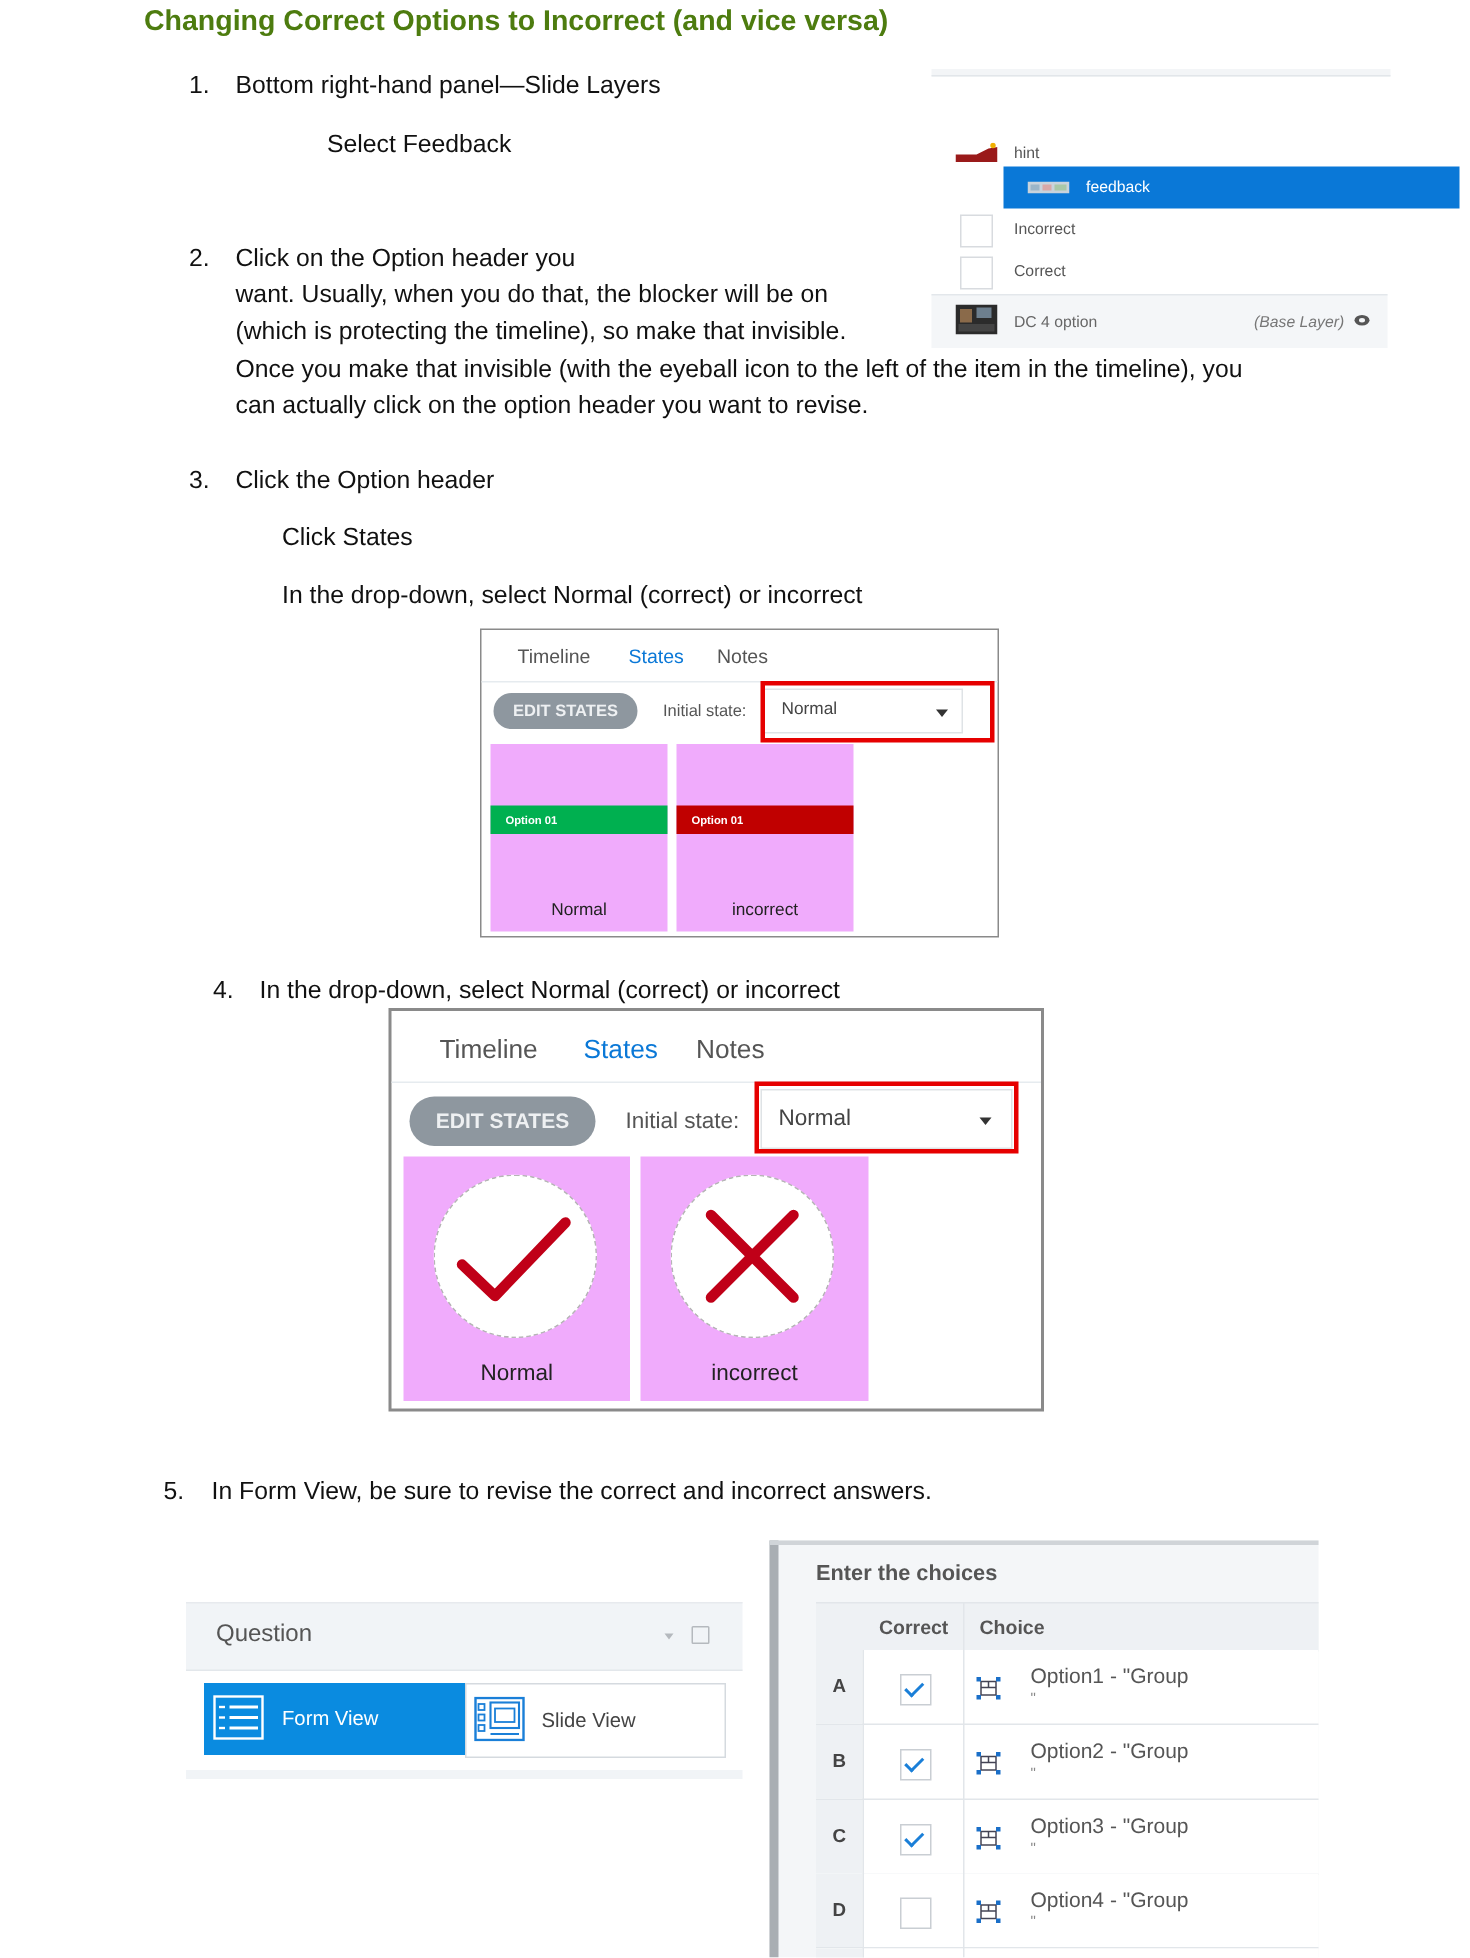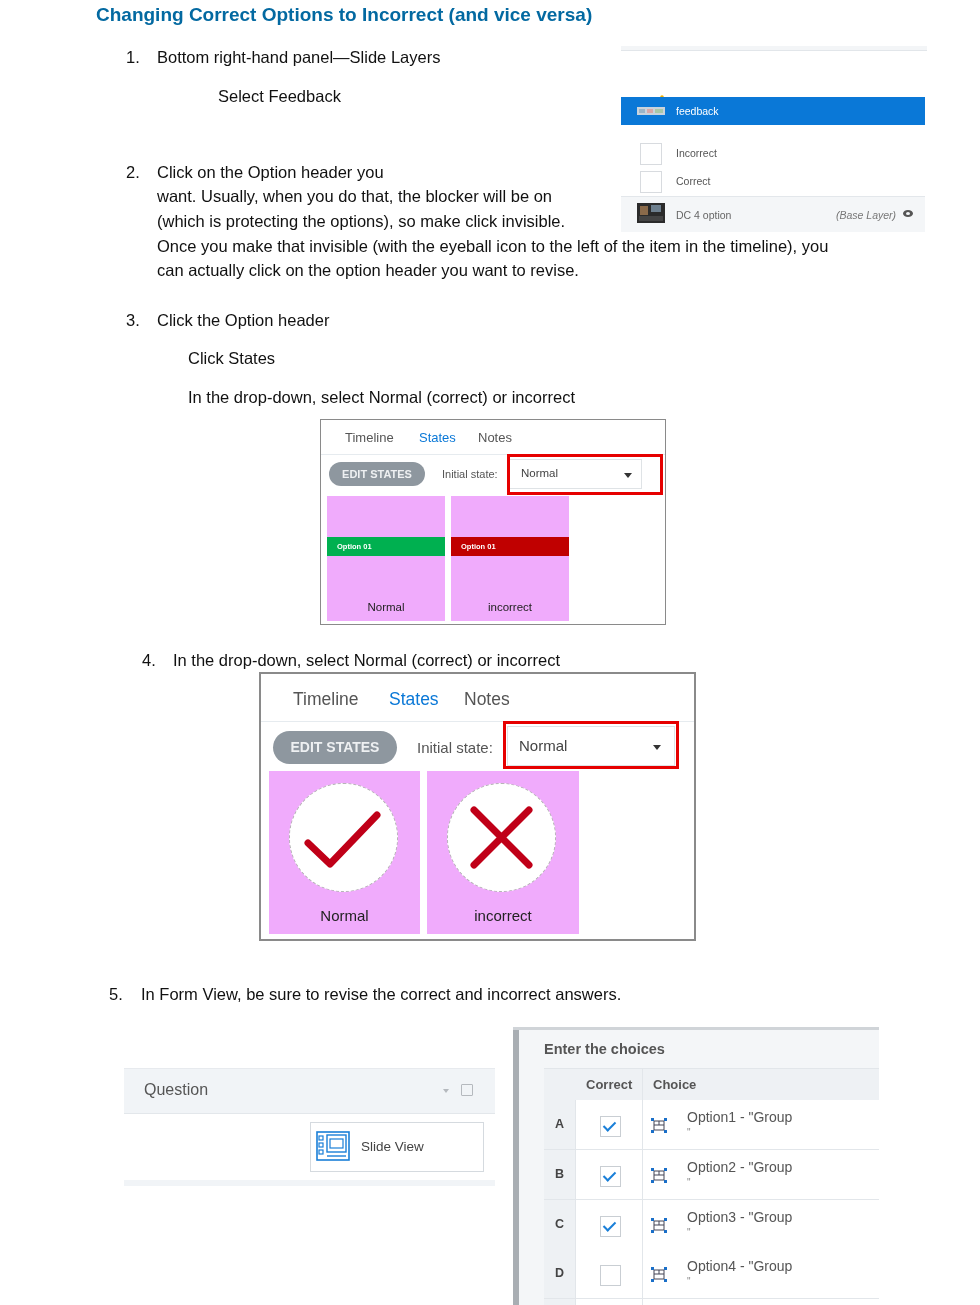--- a/index.html
+++ b/index.html
@@ -1,20 +1,20 @@
 <!DOCTYPE html>
 <html><head>
 <meta charset="utf-8">
 <style>
   html, body { margin:0; padding:0; background:#ffffff; }
   body { width:980px; height:1305px; position:relative; overflow:hidden;
          font-family:"Liberation Sans", "DejaVu Sans", sans-serif; color:#000; }
   .abs { position:absolute; }
   .doc-text { font-size:16.5px; line-height:24.5px; color:#111; white-space:nowrap; }
-  .title { left:96px; top:4px; font-size:19px; font-weight:bold; color:#0369a1; }
+  .title { left:96px; top:4px; font-size:19px; font-weight:bold; color:#4d7c0f; }
   .num { display:inline-block; }
 
   
   .layers { left:621px; top:46px; width:306px; height:190px; background:#fff; }
   .layers .topstrip { position:absolute; left:0; top:0; width:306px; height:4px; background:#f3f5f7; border-bottom:1px solid #e2e6ea; }
   .layers .hdr { position:absolute; left:0; top:5px; width:306px; height:37px; background:#f1f4f7; border-bottom:1px solid #e3e7eb; }
   .layers .hdr-title { position:absolute; left:16px; top:10px; font-size:14px; color:#555; }
   .layers .hdr-tri { position:absolute; left:262px; top:16px; width:0; height:0; border-left:3px solid transparent; border-right:3px solid transparent; border-top:4px solid #b5b9be; }
   .layers .hdr-win { position:absolute; left:278px; top:12px; width:9px; height:9px; border:1.5px solid #b5b9be; border-radius:1px; }
   .layer-row { position:absolute; left:0; width:304px; height:28px; font-size:10.5px; color:#555; }
@@ -82,35 +82,35 @@
 
 <div class="abs doc-text" style="left:126px;top:45px;">
   <span class="num" style="width:31px">1.</span><span>Bottom right-hand panel—Slide Layers</span>
 </div>
 <div class="abs doc-text" style="left:218px;top:84px;">Select Feedback</div>
 
 <div class="abs doc-text" style="left:126px;top:160px;">
   <span class="num" style="width:31px">2.</span><span>Click on the Option header you</span>
 </div>
 <div class="abs doc-text" style="left:157px;top:184px;">want. Usually, when you do that, the blocker will be on</div>
-<div class="abs doc-text" style="left:157px;top:209px;">(which is protecting the options), so make click invisible.</div>
+<div class="abs doc-text" style="left:157px;top:209px;">(which is protecting the timeline), so make that invisible.</div>
 <div class="abs doc-text" style="left:157px;top:234px;">Once you make that invisible (with the eyeball icon to the left of the item in the timeline), you</div>
 <div class="abs doc-text" style="left:157px;top:258px;">can actually click on the option header you want to revise.</div>
 
 <div class="abs layers">
   <div class="topstrip"></div>
   <div class="layer-row" style="top:42px;">
     <svg class="thumb" style="top:7px" width="28" height="13" viewBox="0 0 28 13">
       <rect x="0" y="0" width="28" height="13" fill="#fff"></rect>
       <path d="M0 8 L14 8 L22 4 L28 3 L28 13 L0 13 Z" fill="#9a1a1a"></path>
       <circle cx="25" cy="2" r="1.8" fill="#f0b000"></circle>
     </svg>
     <span class="lbl">hint</span>
   </div>
-  <div class="layer-row sel" style="top:51px;">
+  <div class="layer-row sel" style="top:65px;margin-left:48px;">
     <svg class="thumb" style="top:10px" width="28" height="8" viewBox="0 0 28 8">
       <rect x="0" y="0" width="28" height="8" fill="#c9d3dc"></rect>
       <rect x="2" y="2" width="6" height="4" fill="#9bb5c8"></rect>
       <rect x="10" y="2" width="6" height="4" fill="#d8a8a8"></rect>
       <rect x="18" y="2" width="8" height="4" fill="#a8c8a8"></rect>
     </svg>
     <span class="lbl">feedback</span>
   </div>
   <div class="layer-row" style="top:93px;">
     <span class="layer-check"></span>
@@ -197,20 +197,32 @@
 
 <div class="abs doc-text" style="left:109px;top:982px;">
   <span class="num" style="width:32px">5.</span><span>In Form View, be sure to revise the correct and incorrect answers.</span>
 </div>
 
 <div class="abs qpanel">
   <div class="qhdr">
     <span class="t">Question</span>
     <span class="tri"></span>
     <span class="win"></span>
+  </div>
+  <div class="view-btn form">
+    <svg style="position:absolute;left:6px;top:8px;" width="34" height="30" viewBox="0 0 34 30">
+      <rect x="1" y="1" width="32" height="28" fill="none" stroke="#fff" stroke-width="1.6"></rect>
+      <line x1="4" y1="8" x2="8" y2="8" stroke="#fff" stroke-width="1.6"></line>
+        <line x1="11" y1="8" x2="30" y2="8" stroke="#fff" stroke-width="2"></line>
+      <line x1="4" y1="15" x2="8" y2="15" stroke="#fff" stroke-width="1.6"></line>
+        <line x1="11" y1="15" x2="30" y2="15" stroke="#fff" stroke-width="2"></line>
+      <line x1="4" y1="22" x2="8" y2="22" stroke="#fff" stroke-width="1.6"></line>
+        <line x1="11" y1="22" x2="30" y2="22" stroke="#fff" stroke-width="2"></line>
+    </svg>
+    <span class="lbl" style="left:52px;">Form View</span>
   </div>
   <div class="view-btn slide">
     <svg style="position:absolute;left:5px;top:8px;" width="34" height="30" viewBox="0 0 34 30">
       <rect x="1" y="1" width="32" height="28" fill="none" stroke="#1a7fd8" stroke-width="1.6"></rect>
       <rect x="3" y="5" width="4" height="4" fill="none" stroke="#1a7fd8" stroke-width="1.2"></rect>
       <rect x="3" y="12" width="4" height="4" fill="none" stroke="#1a7fd8" stroke-width="1.2"></rect>
       <rect x="3" y="19" width="4" height="4" fill="none" stroke="#1a7fd8" stroke-width="1.2"></rect>
       <rect x="11" y="4" width="19" height="17" fill="none" stroke="#1a7fd8" stroke-width="1.4"></rect>
       <rect x="14" y="8" width="13" height="9" fill="none" stroke="#1a7fd8" stroke-width="1.2"></rect>
       <line x1="11" y1="25" x2="30" y2="25" stroke="#1a7fd8" stroke-width="1.4"></line>

